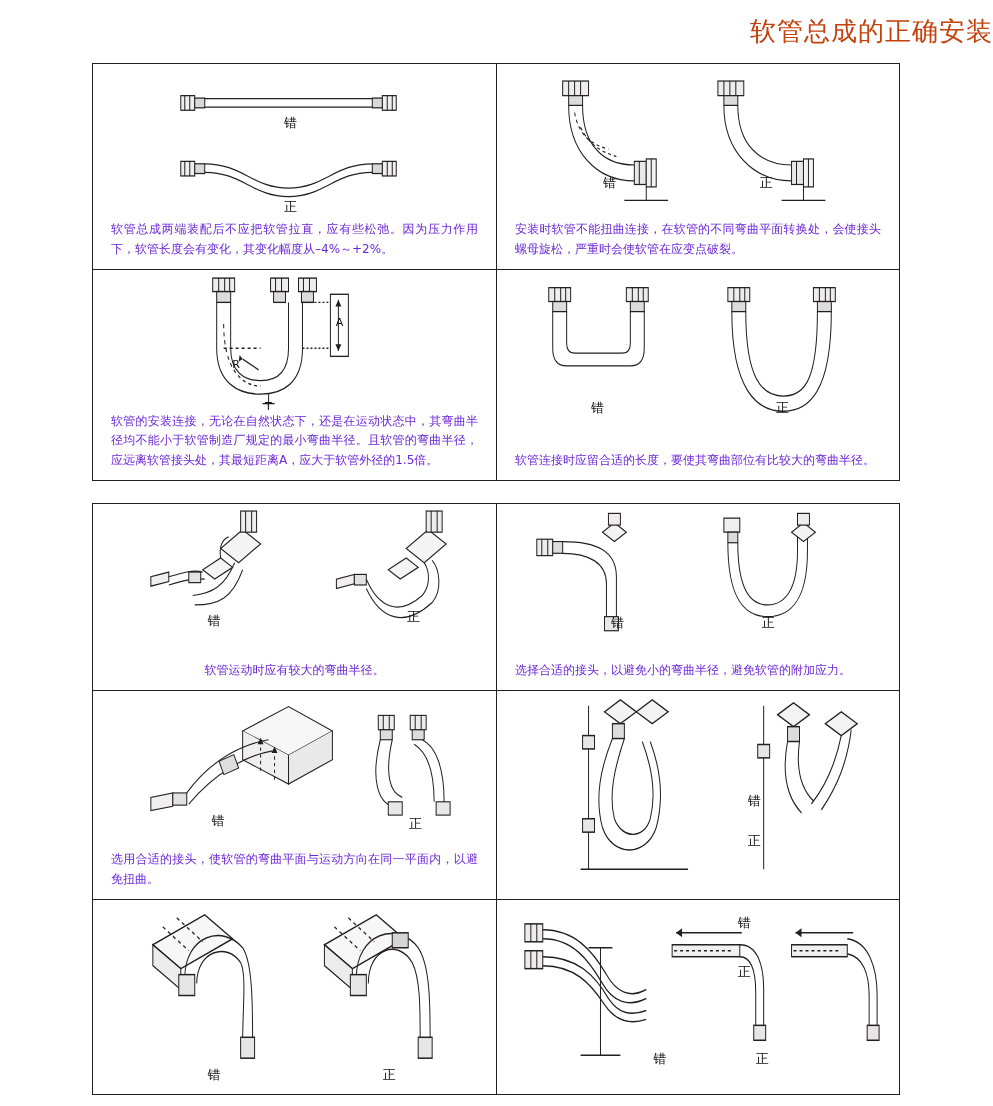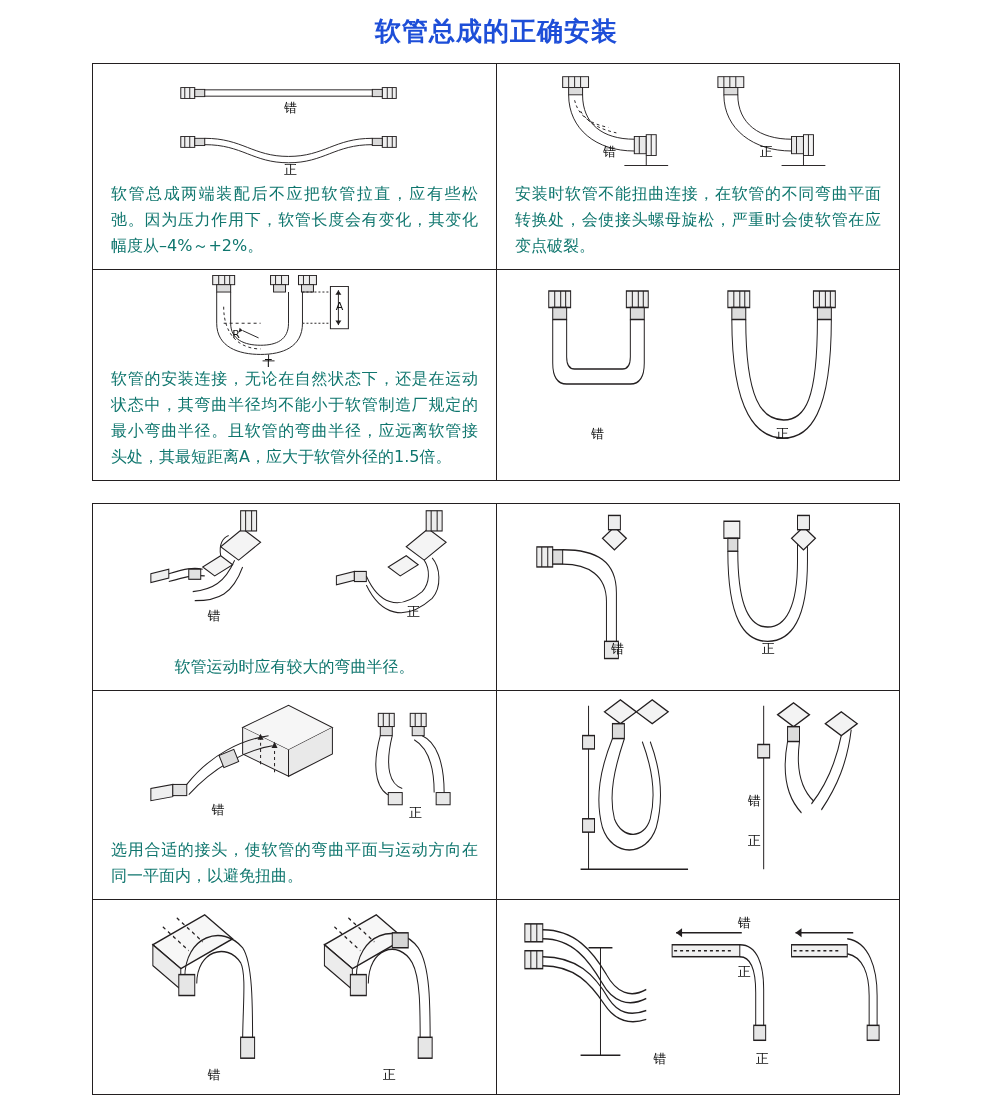--- a/index.html
+++ b/index.html
@@ -15,27 +15,27 @@
     position: relative;
     overflow: hidden;
   }
   .page {
     width: 993px;
     height: 1106px;
     position: relative;
     box-sizing: border-box;
   }
   .page-title {
-    text-align: center;
+    text-align: right;
     font-size: 26px;
-    font-weight: bold;
+    font-weight: normal;
     letter-spacing: 1px;
     padding-top: 14px;
     padding-bottom: 10px;
-    color: #1d4ed8;
+    color: #c2410c;
   }
   .grid {
     position: absolute;
     left: 92px;
     width: 808px;
     border: 1px solid #231f20;
     box-sizing: border-box;
     background: #fff;
   }
   .grid.top { top: 63px; }
@@ -57,25 +57,25 @@
   .cell + .cell { border-left: 1px solid #231f20; }
 
   .art {
     position: relative;
     flex: 1 1 auto;
     min-height: 0;
   }
   .art svg { display: block; width: 100%; height: 100%; }
 
   .caption {
-    font-size: 16px;
+    font-size: 12px;
     line-height: 1.62;
     padding: 4px 18px 10px 18px;
     text-align: justify;
-    color: #0f766e;
+    color: #6d28d9;
   }
   .caption.tight { padding-top: 0; }
 
   .lbl {
     position: absolute;
     font-size: 13px;
     color: #111;
     transform: translate(-50%, -50%);
     white-space: nowrap;
   }
@@ -257,20 +257,21 @@
                 <line x1="330" y1="14" x2="330" y2="25"></line>
                 <line x1="335" y1="14" x2="335" y2="25"></line>
               <rect x="322" y="25" width="14" height="8" fill="#dcdcdc"></rect>
               <path d="M236 33 C236 96, 262 112, 288 112 C 314 112, 336 96, 336 33"></path>
               <path d="M250 33 C250 86, 266 100, 288 100 C 310 100, 322 86, 322 33"></path>
             </g>
           </svg>
           <span class="lbl" style="left:25%;top:78%">错</span>
           <span class="lbl" style="left:71%;top:78%">正</span>
         </div>
+        <div class="caption">软管连接时应留合适的长度，要使其弯曲部位有比较大的弯曲半径。</div>
       </div>
     </div>
   </div>
 
   <div class="grid bottom">
 
     <div class="row">
 
       <div class="cell" style="height:186px">
         <div class="art">
@@ -334,20 +335,21 @@
               <rect x="232" y="24" width="10" height="9" fill="#dcdcdc"></rect>
               <path d="M232 33 C 232 80, 248 96, 272 96 C 296 96, 312 80, 312 40 L312 22"></path>
               <path d="M242 33 C 242 72, 254 86, 272 86 C 290 86, 302 72, 302 40 L302 22"></path>
               <path d="M296 24 L308 16 L320 24 L308 32 Z" fill="#f2f2f2"></path>
               <rect x="302" y="8" width="12" height="10" fill="#ededed"></rect>
             </g>
           </svg>
           <span class="lbl" style="left:30%;top:78%">错</span>
           <span class="lbl" style="left:67.5%;top:78%">正</span>
         </div>
+        <div class="caption">选择合适的接头，以避免小的弯曲半径，避免软管的附加应力。</div>
       </div>
     </div>
 
     <div class="row">
 
       <div class="cell" style="height:208px">
         <div class="art">
           <svg viewBox="0 0 404 140" preserveAspectRatio="none" aria-hidden="true">
 
             <g fill="none" stroke="#231f20" stroke-width="1">

